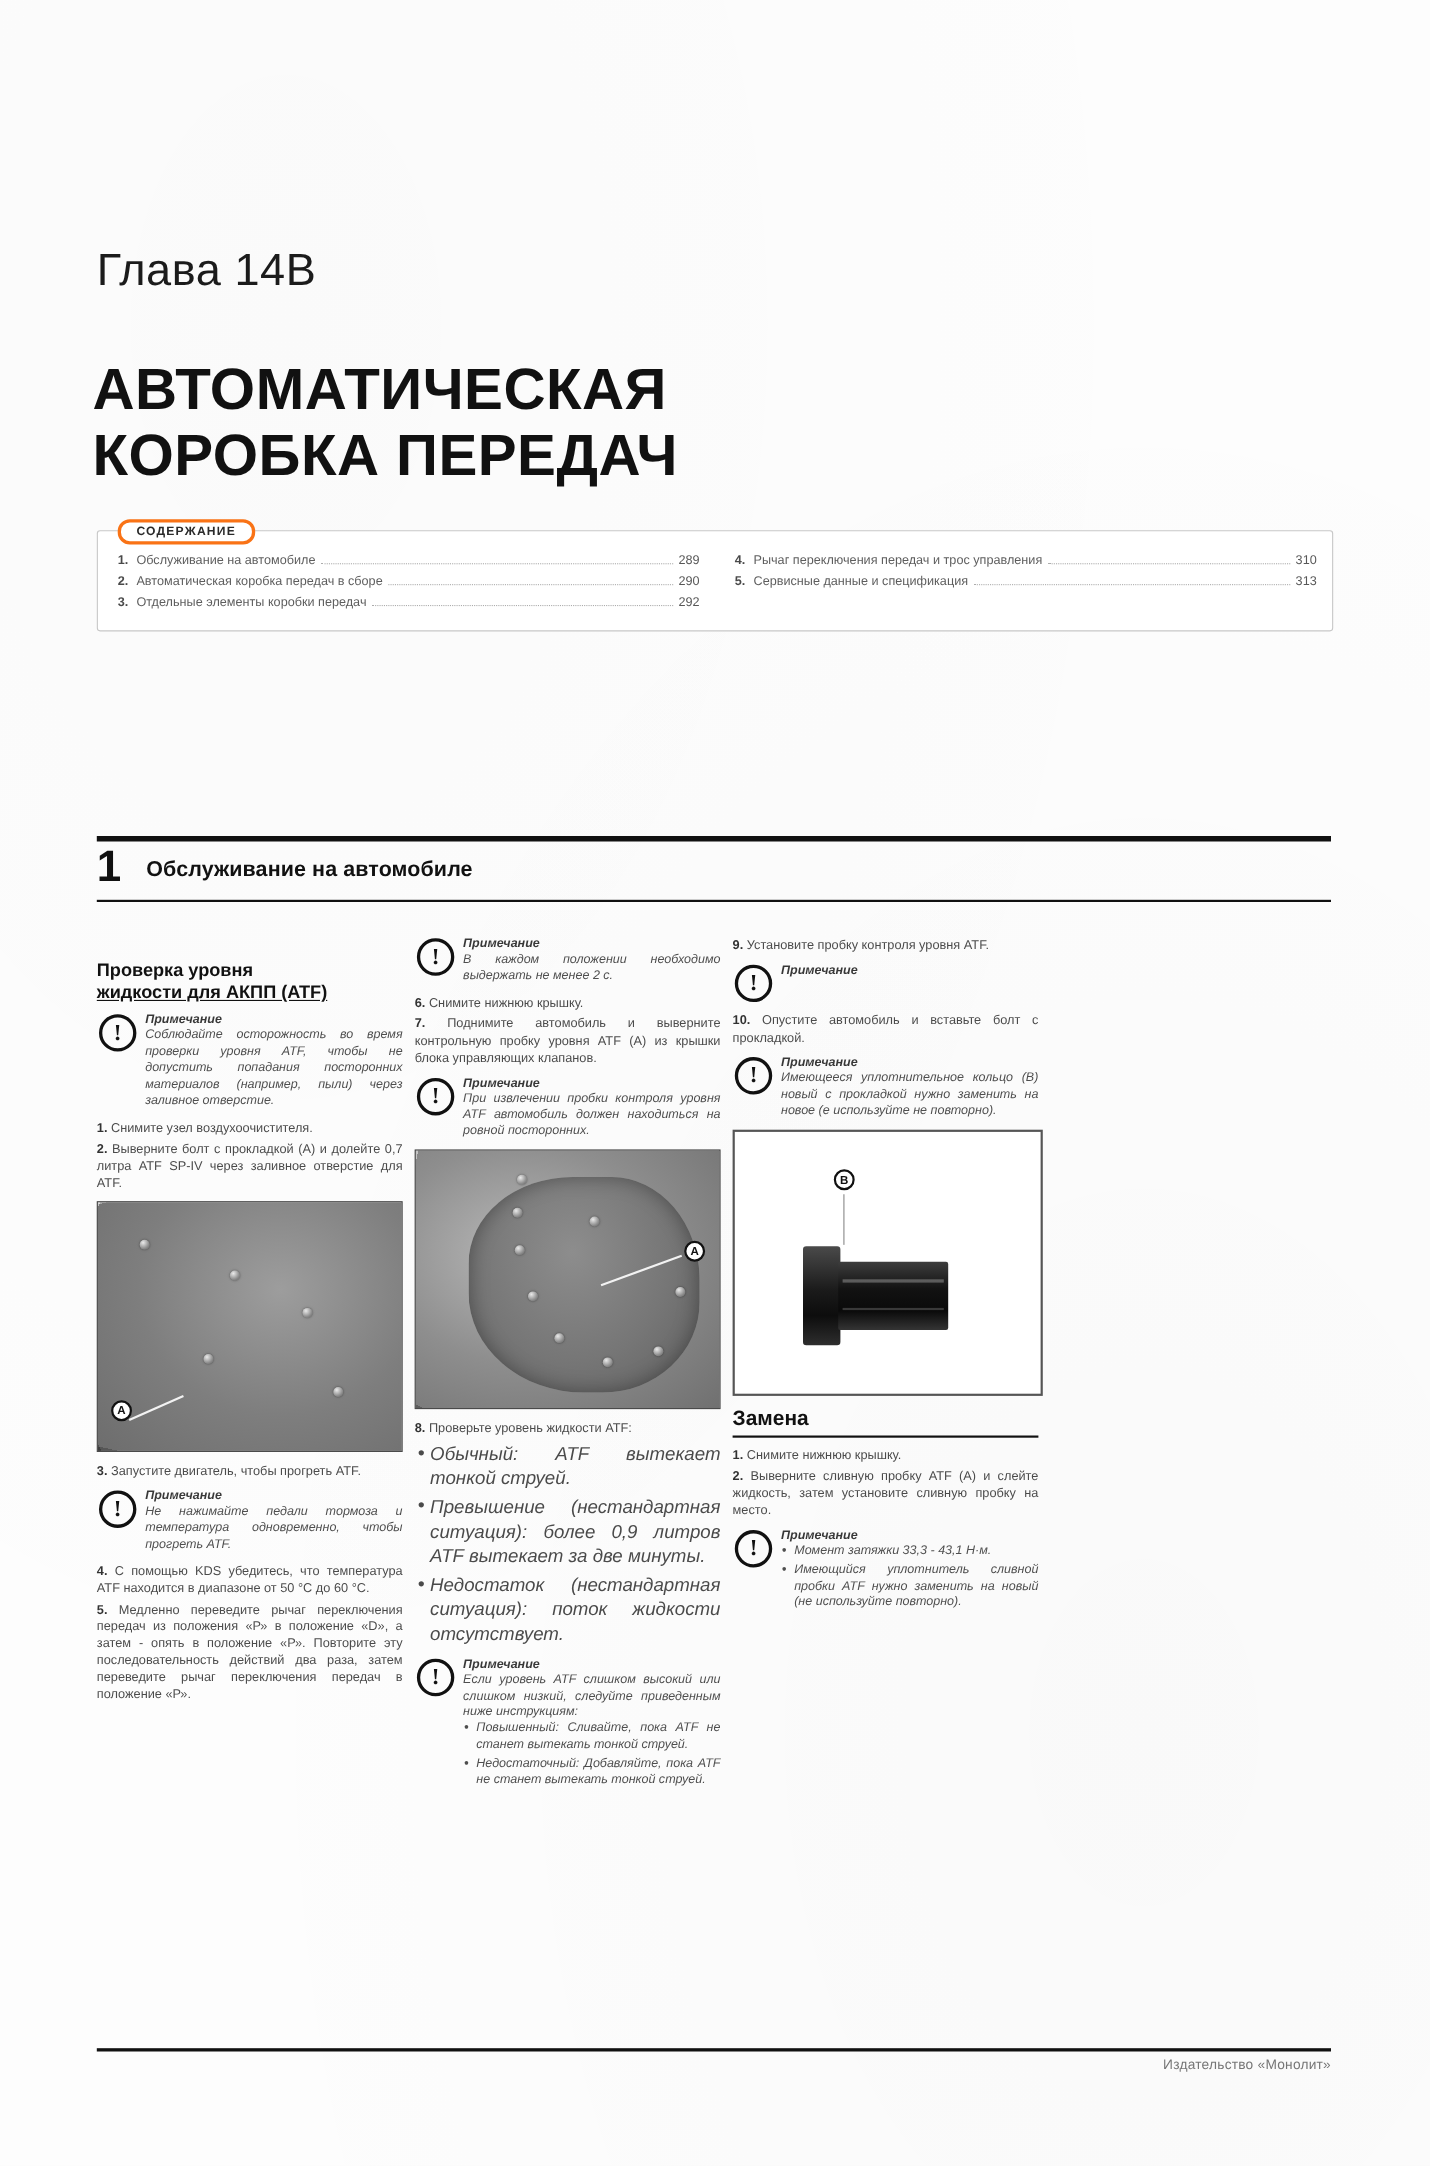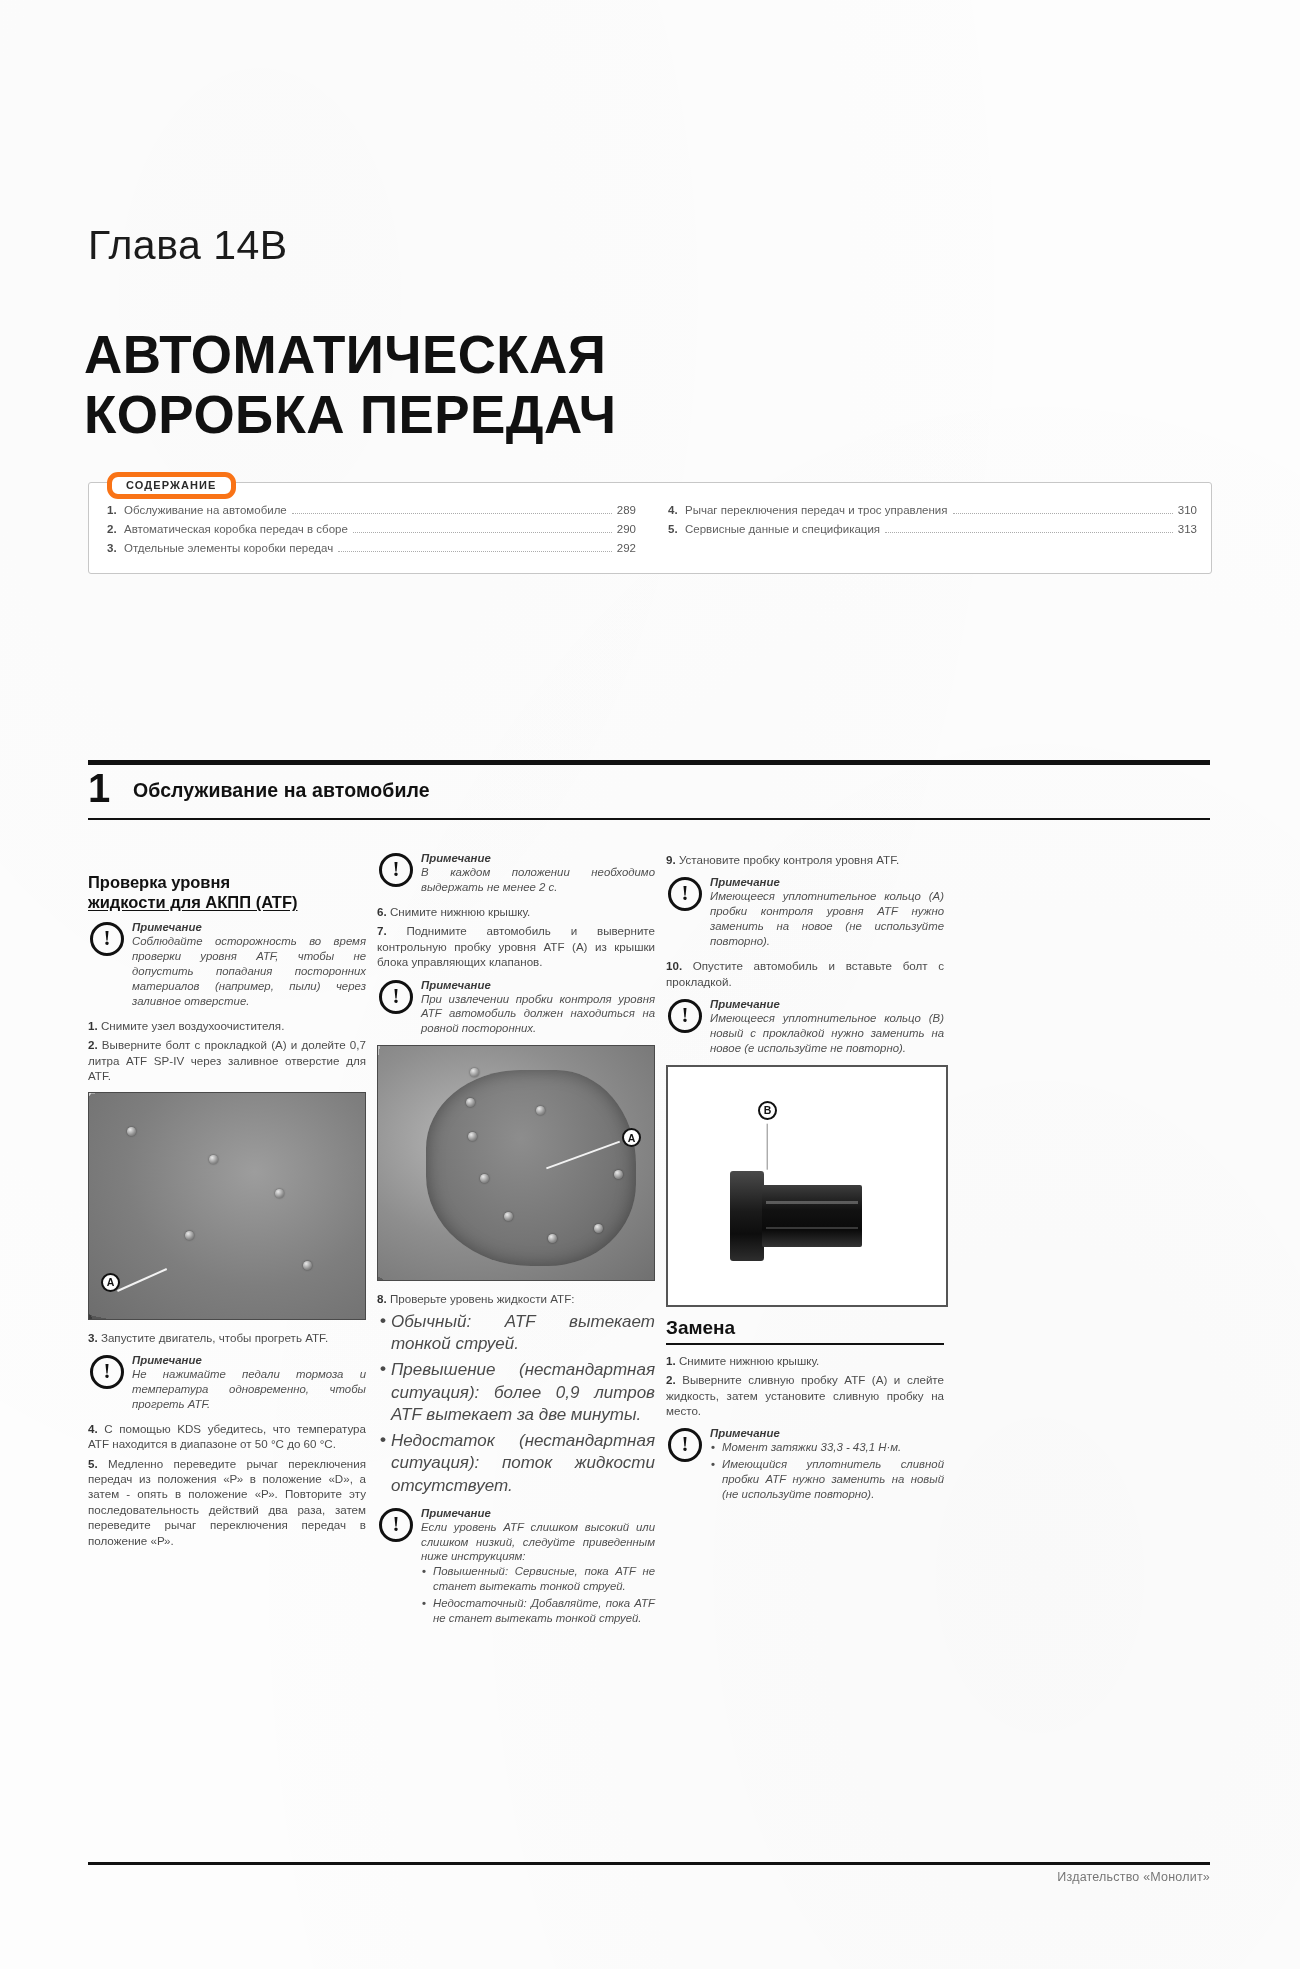--- a/index.html
+++ b/index.html
@@ -30,21 +30,21 @@
   }
   .chap-title div{white-space:nowrap;}
 
   
   .toc{
     position:absolute;left:88px;top:482px;width:1122px;height:90px;
     border:1px solid #c7c7c7;border-radius:3px;background:#fff;
   }
   .toc-badge{
     position:absolute;left:18px;top:-11px;
-    background:#fff;border:5px solid #f97316;border-radius:11px;
+    background:#fff;border:3px solid #f97316;border-radius:11px;
     padding:2px 14px 3px 14px;
     font-size:11px;font-weight:bold;letter-spacing:1.1px;color:#2a2a2a;
   }
   .toc-cols{
     position:absolute;left:0;top:18px;width:1122px;
     display:flex;
   }
   .toc-col{width:50%;padding:0 14px 0 18px;box-sizing:border-box;}
   .toc-row{
     display:flex;align-items:baseline;
@@ -366,38 +366,37 @@
         <li>Превышение (нестандартная ситуация): более 0,9 литров ATF вытекает за две минуты.</li>
         <li>Недостаток (нестандартная ситуация): поток жидкости отсутствует.</li>
       </ul>
 
       <div class="note">
         <span class="note-ico"></span>
         <div class="note-body">
           <div class="note-title">Примечание</div>
           <p class="note-txt">Если уровень ATF слишком высокий или слишком низкий, следуйте приведенным ниже инструкциям:</p>
           <ul class="note-list">
-            <li>Повышенный: Сервисные, пока ATF не станет вытекать тонкой струей.</li>
+            <li>Повышенный: Сливайте, пока ATF не станет вытекать тонкой струей.</li>
             <li>Недостаточный: Добавляйте, пока ATF не станет вытекать тонкой струей.</li>
           </ul>
         </div>
       </div>
     </div>
 
     <div class="col col3 col-wide">
       <p class="body" style="width:278px;">
         <span class="num">9.</span>
         <span>Установите пробку контроля уровня ATF.</span>
       </p>
 
       <div class="note" style="width:278px;">
         <span class="note-ico"></span>
         <div class="note-body">
           <div class="note-title">Примечание</div>
-          <p class="note-txt">Имеющееся уплотнительное кольцо (A) пробки контроля уровня ATF нужно заменить на новое (не используйте повторно).</p>
         </div>
       </div>
 
       <p class="body" style="width:278px;">
         <span class="num">10.</span>
         <span>Опустите автомобиль и вставьте болт с прокладкой.</span>
       </p>
 
       <div class="note" style="width:278px;">
         <span class="note-ico"></span>

